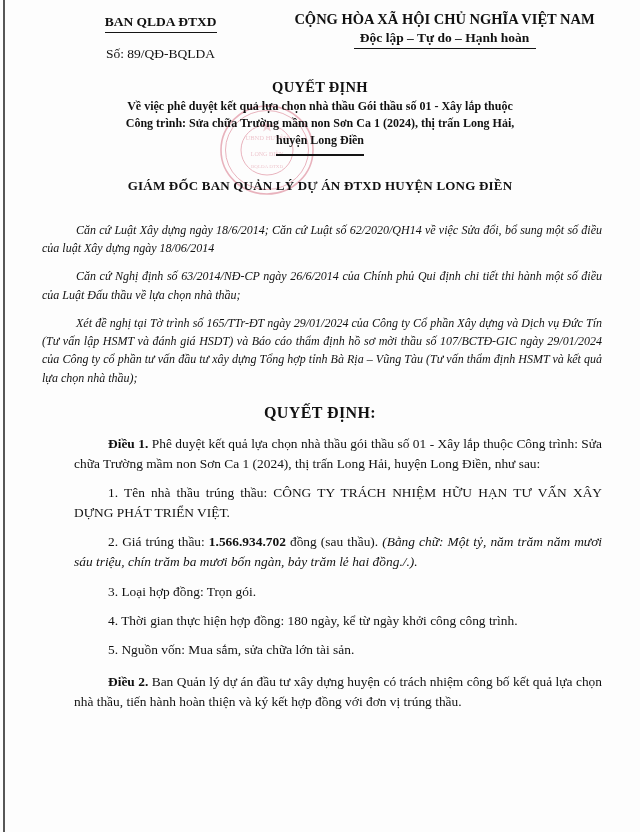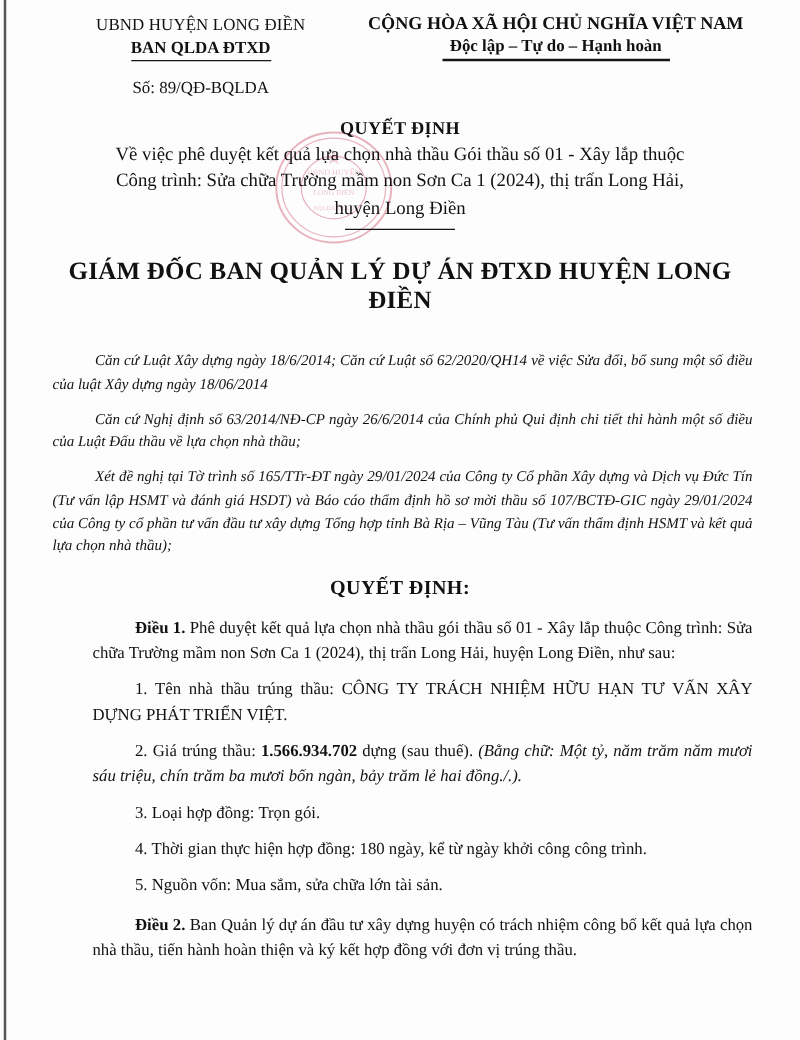--- a/index.html
+++ b/index.html
@@ -122,37 +122,37 @@
     text-align: center;
     margin-top: 16px;
   }
   .title-main {
     font-weight: bold;
     font-size: 14.5px;
     letter-spacing: 0.3px;
     line-height: 1.3;
   }
   .title-sub {
-    font-weight: normal;
-    font-size: 15px;
+    font-weight: bold;
+    font-size: 12px;
     line-height: 1.34;
     margin-top: 1px;
     padding: 0 8px;
   }
   .rule-title {
     width: 88px;
     height: 1.8px;
     background: #151515;
     margin: 6px auto 0 auto;
   }
 
   .issuer-line {
     text-align: center;
     font-weight: bold;
-    font-size: 20px;
+    font-size: 13px;
     letter-spacing: 0.2px;
     margin-top: 22px;
   }
 
   
   .basis-list {
     margin-top: 27px;
   }
   .basis-para {
     font-style: italic;
@@ -212,21 +212,20 @@
     <g fill="#d46a7e" opacity="0.6">
       <polygon points="48,16 49.6,20.4 54.2,20.4 50.5,23.2 51.9,27.6 48,24.9 44.1,27.6 45.5,23.2 41.8,20.4 46.4,20.4"></polygon>
     </g>
   </svg>
 
   <div class="content">
 
     <div class="doc-header">
 
       <div class="hdr-left">
-        <div class="agency-line1">UBND HUYỆN LONG ĐIỀN</div>
         <div>
           <span class="agency-line2">BAN QLDA ĐTXD</span>
           <div class="rule-short rule-agency"></div>
         </div>
         <div class="doc-number">Số: 89/QĐ-BQLDA</div>
       </div>
 
       <div class="hdr-right">
         <div class="nation-line1">CỘNG HÒA XÃ HỘI CHỦ NGHĨA VIỆT NAM</div>
         <div>
@@ -257,21 +256,21 @@
 
     <div class="article">
       <p class="body-para">
         <span class="b">Điều 1.</span><span> Phê duyệt kết quả lựa chọn nhà thầu gói thầu số 01 - Xây lắp thuộc Công trình: Sửa chữa Trường mầm non Sơn Ca 1 (2024), thị trấn Long Hải, huyện Long Điền, như sau:</span>
       </p>
 
       <div class="sub-items">
         <p class="body-para">1. Tên nhà thầu trúng thầu: CÔNG TY TRÁCH NHIỆM HỮU HẠN TƯ VẤN XÂY DỰNG PHÁT TRIỂN VIỆT.</p>
 
         <p class="body-para">
-          <span>2. Giá trúng thầu: </span><span class="b">1.566.934.702</span><span> dựng (sau thuế). </span><span class="i">(Bằng chữ: Một tỷ, năm trăm năm mươi sáu triệu, chín trăm ba mươi bốn ngàn, bảy trăm lẻ hai đồng./.).</span>
+          <span>2. Giá trúng thầu: </span><span class="b">1.566.934.702</span><span> đồng (sau thầu). </span><span class="i">(Bằng chữ: Một tỷ, năm trăm năm mươi sáu triệu, chín trăm ba mươi bốn ngàn, bảy trăm lẻ hai đồng./.).</span>
         </p>
 
         <p class="body-para">3. Loại hợp đồng: Trọn gói.</p>
         <p class="body-para">4. Thời gian thực hiện hợp đồng: 180 ngày, kể từ ngày khởi công công trình.</p>
         <p class="body-para">5. Nguồn vốn: Mua sắm, sửa chữa lớn tài sản.</p>
       </div>
     </div>
 
     <div class="article">
       <p class="body-para">

